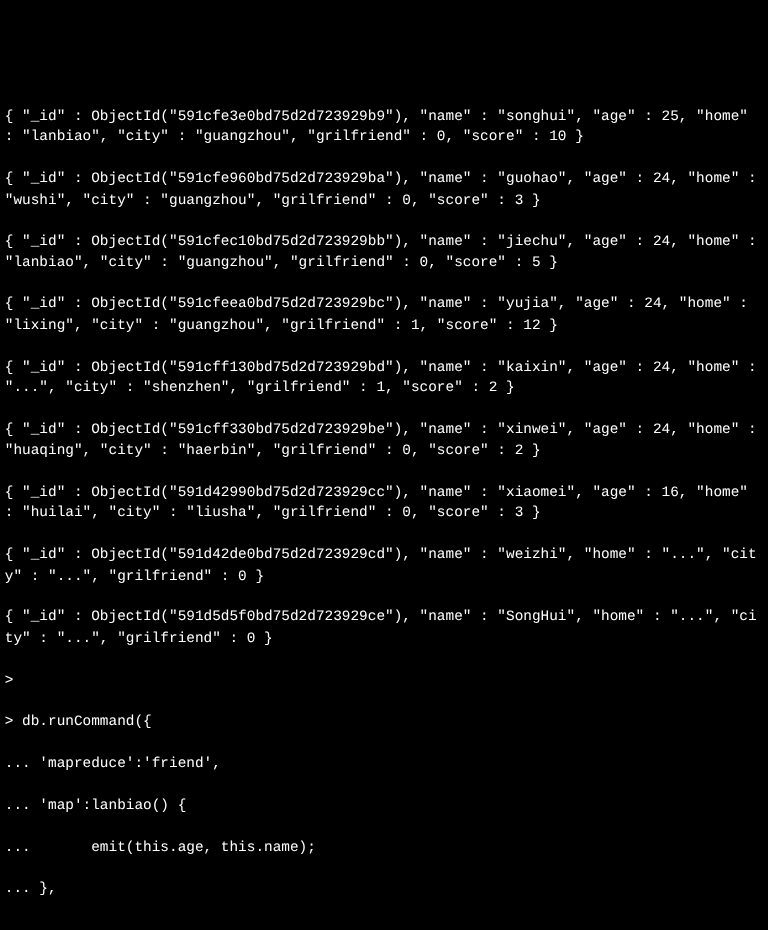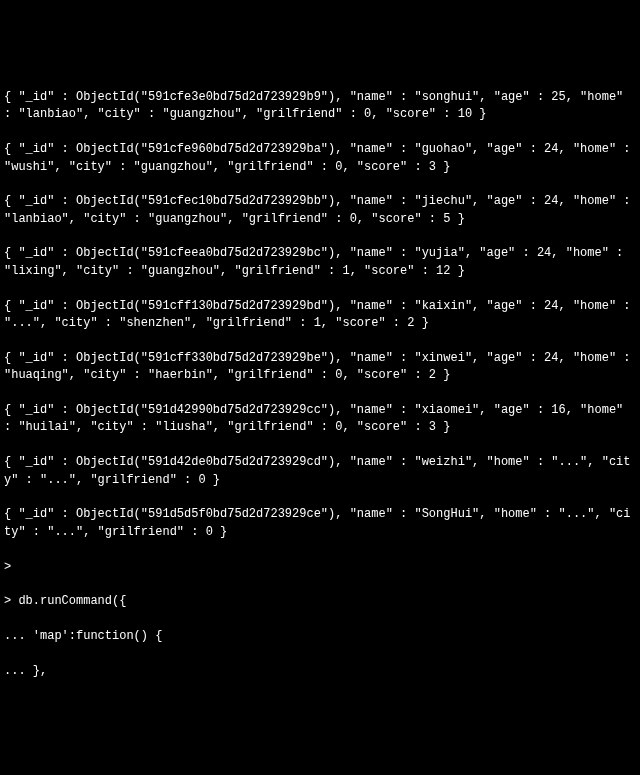--- a/index.html
+++ b/index.html
@@ -36,21 +36,23 @@
 <div>{ "_id" : ObjectId("591cfe960bd75d2d723929ba"), "name" : "guohao", "age" : 24, "home" : "wushi", "city" : "guangzhou", "grilfriend" : 0, "score" : 3 }</div>
 <div>{ "_id" : ObjectId("591cfec10bd75d2d723929bb"), "name" : "jiechu", "age" : 24, "home" : "lanbiao", "city" : "guangzhou", "grilfriend" : 0, "score" : 5 }</div>
 <div>{ "_id" : ObjectId("591cfeea0bd75d2d723929bc"), "name" : "yujia", "age" : 24, "home" : "lixing", "city" : "guangzhou", "grilfriend" : 1, "score" : 12 }</div>
 <div>{ "_id" : ObjectId("591cff130bd75d2d723929bd"), "name" : "kaixin", "age" : 24, "home" : "...", "city" : "shenzhen", "grilfriend" : 1, "score" : 2 }</div>
 <div>{ "_id" : ObjectId("591cff330bd75d2d723929be"), "name" : "xinwei", "age" : 24, "home" : "huaqing", "city" : "haerbin", "grilfriend" : 0, "score" : 2 }</div>
 <div>{ "_id" : ObjectId("591d42990bd75d2d723929cc"), "name" : "xiaomei", "age" : 16, "home" : "huilai", "city" : "liusha", "grilfriend" : 0, "score" : 3 }</div>
 <div>{ "_id" : ObjectId("591d42de0bd75d2d723929cd"), "name" : "weizhi", "home" : "...", "city" : "...", "grilfriend" : 0 }</div>
 <div>{ "_id" : ObjectId("591d5d5f0bd75d2d723929ce"), "name" : "SongHui", "home" : "...", "city" : "...", "grilfriend" : 0 }</div>
 <div>&gt;</div>
 <div>&gt; db.runCommand({</div>
-<div>... 'map':function() {</div>
+<div>... 'mapreduce':'friend',</div>
+<div>... 'map':lanbiao() {</div>
+<div>...       emit(this.age, this.name);</div>
 <div>... },</div>
 
 
 
 
 
 
 
 
 

